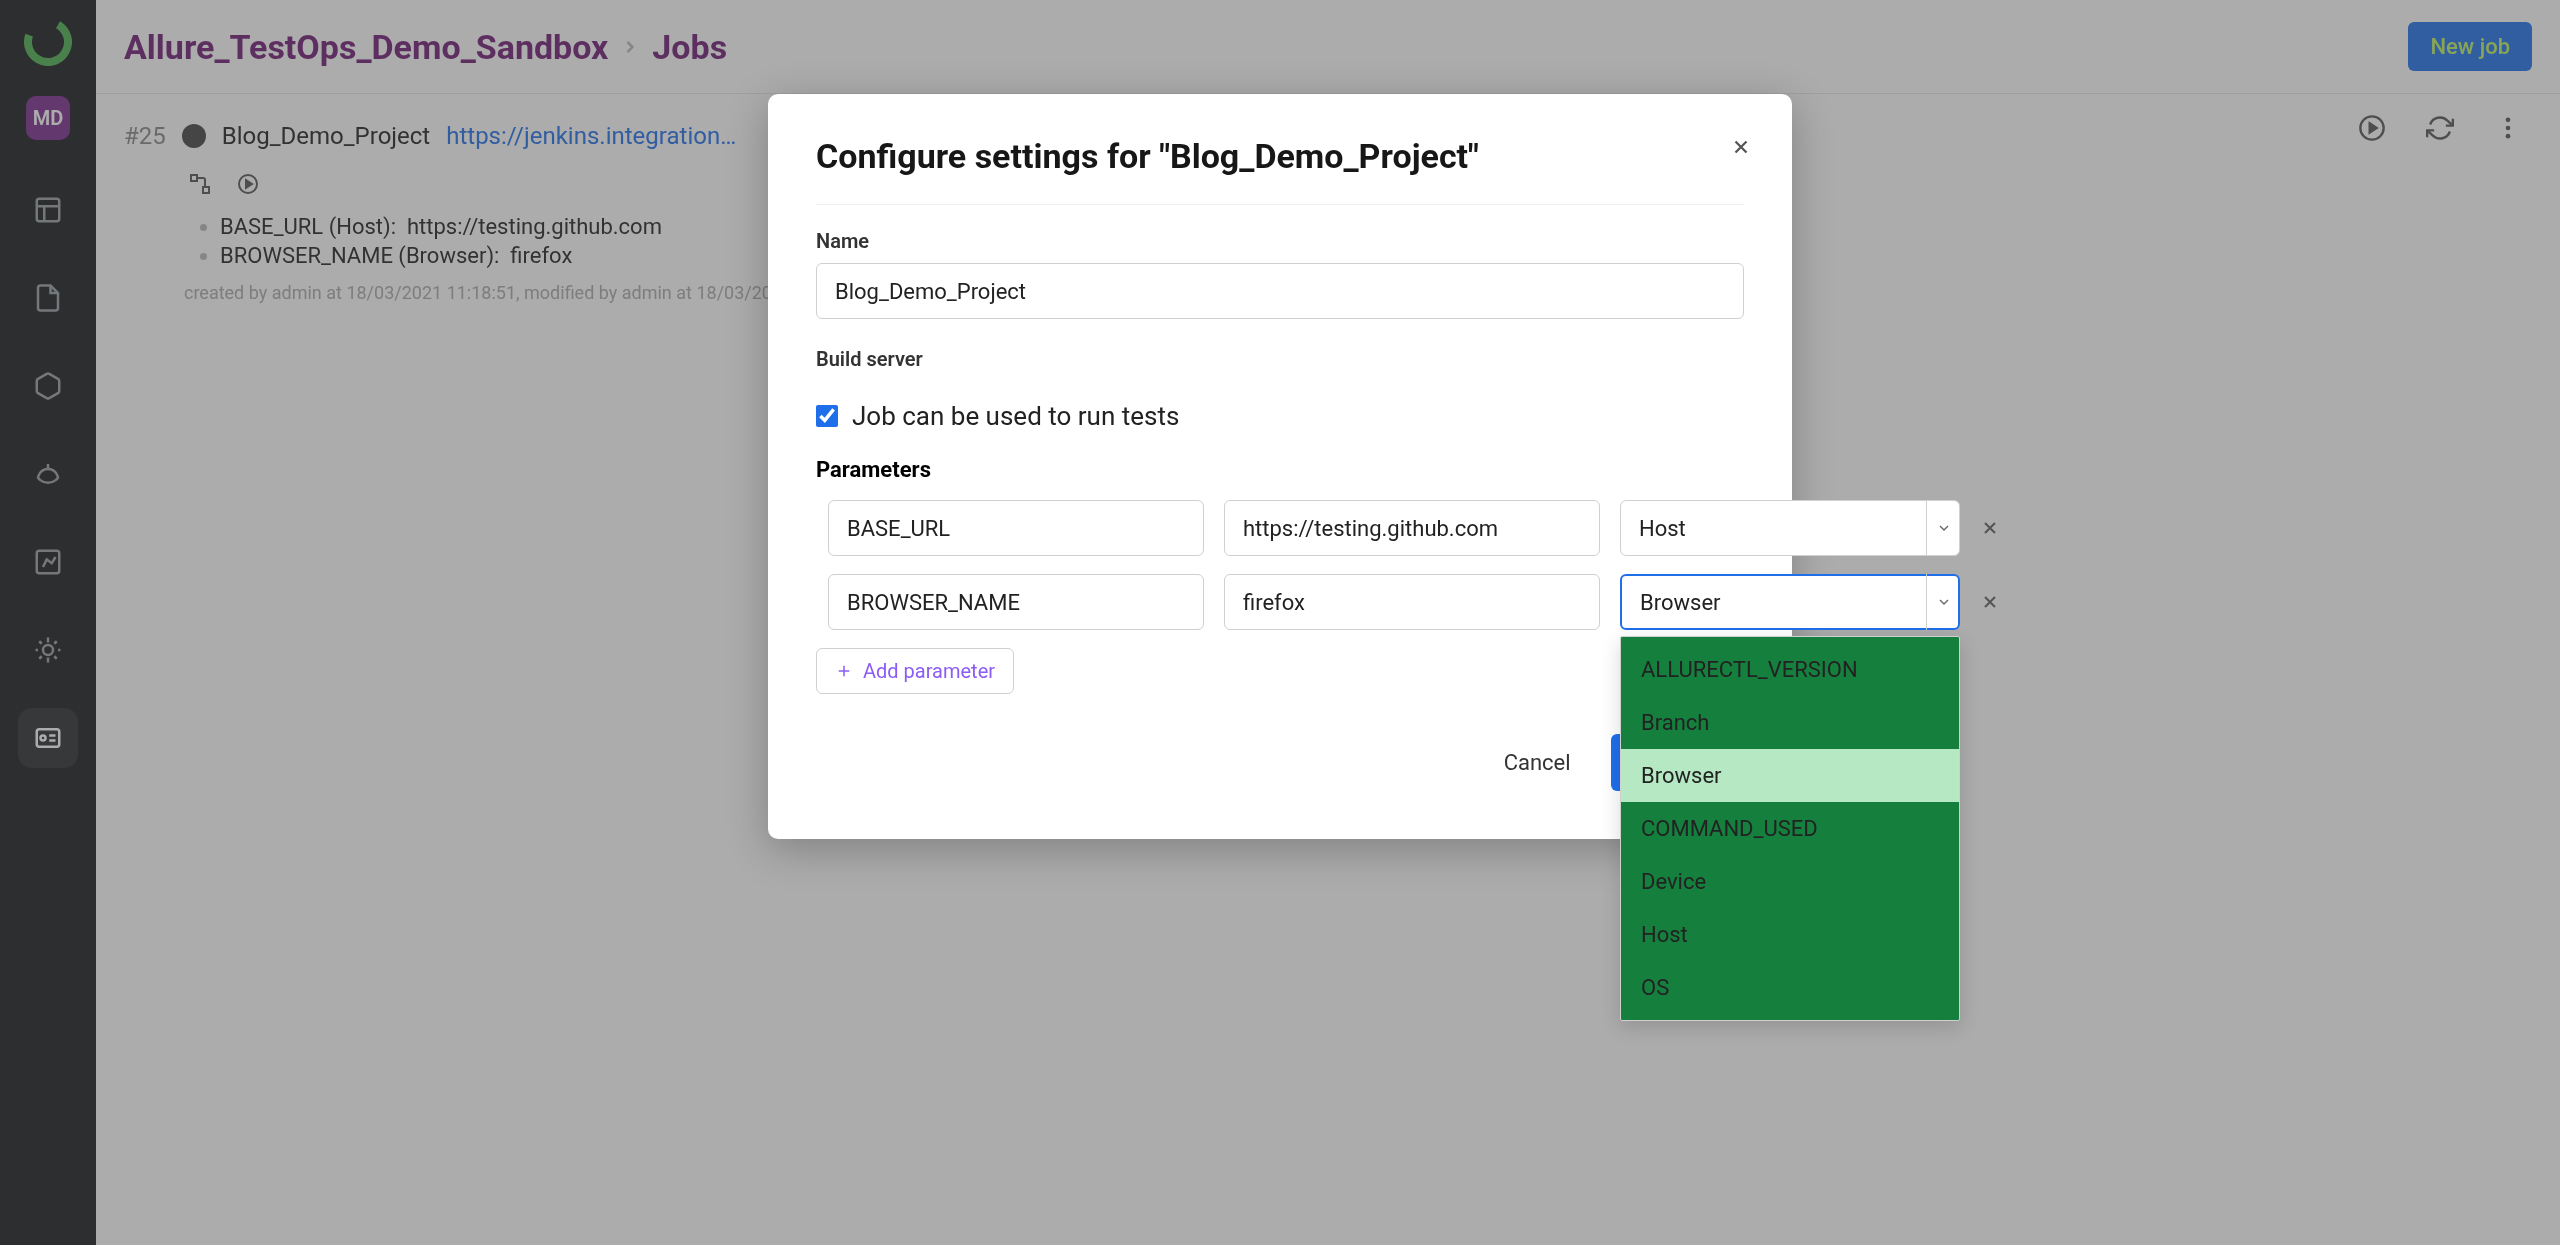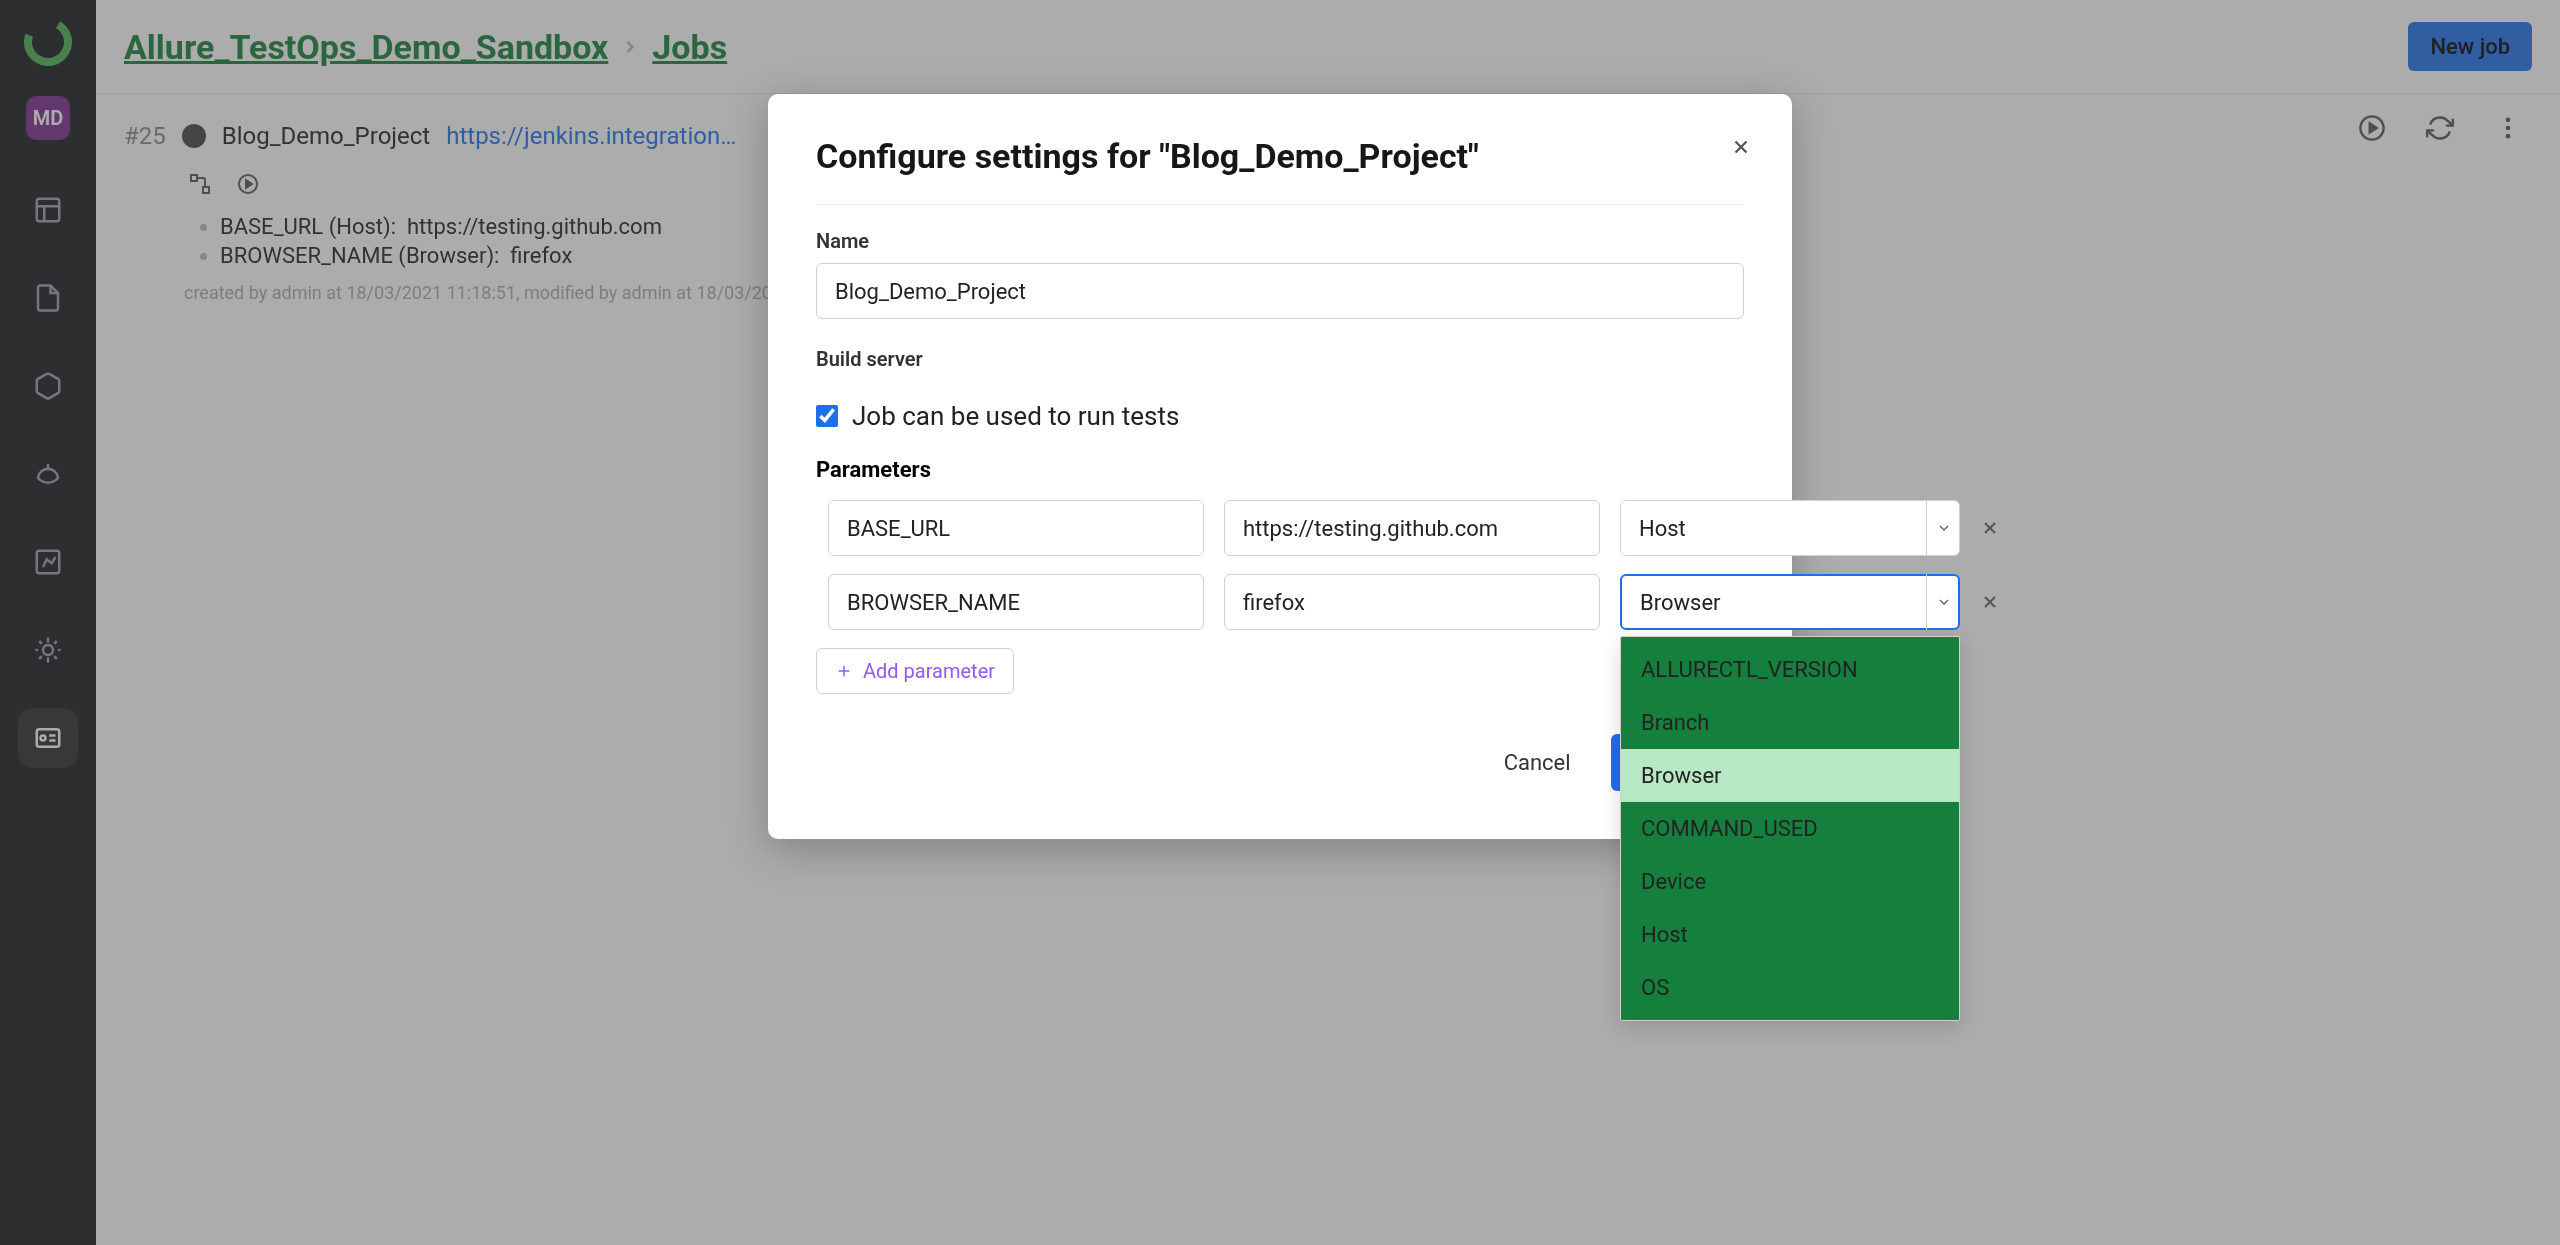--- a/index.html
+++ b/index.html
@@ -6,23 +6,23 @@
 html, body { width: 2560px; height: 1245px; overflow: hidden; background: #fff; }
 .root { display: flex; width: 100%; height: 100%; }
 .sidebar { width: 96px; background: #181a1c; display: flex; flex-direction: column; align-items: center; padding-top: 18px; gap: 30px; }
 .logo { width: 48px; height: 48px; display:flex; align-items:center; justify-content:center; }
 .avatar { width: 44px; height: 44px; background: #7b2d8e; border-radius: 10px; color: #fff; display:flex; align-items:center; justify-content:center; font-weight: 600; font-size: 20px; }
 .nav-items { display:flex; flex-direction:column; gap: 28px; align-items:center; margin-top: 10px;}
 .nav-item { width: 60px; height: 60px; display:flex; align-items:center; justify-content:center; border-radius: 14px; color:#9aa0a6; }
 .nav-item.active { background:#2a2c2f; color:#fff; }
 .main { flex:1; display:flex; flex-direction:column; }
 .header { height: 94px; border-bottom: 1px solid #e8e8e8; display:flex; align-items:center; padding: 0 28px; justify-content: space-between; }
-.breadcrumb { display:flex; align-items:center; gap: 12px; font-size: 34px; font-weight: 700; color:#15803d;text-decoration:underline; }
+.breadcrumb { display:flex; align-items:center; gap: 12px; font-size: 34px; font-weight: 700; color:#701a75; }
 .breadcrumb .chev { color:#bbb; font-weight:400; }
-.new-job-btn { background:#1f6feb; color:#000000; border:none; border-radius:6px; padding: 12px 22px; font-size: 22px; font-weight:500; cursor:pointer; }
+.new-job-btn { background:#1f6feb; color:#bef264; border:none; border-radius:6px; padding: 12px 22px; font-size: 22px; font-weight:500; cursor:pointer; }
 .content { padding: 28px 28px; position: relative; }
 .job-row { display:flex; align-items:center; gap: 16px; font-size: 24px; color:#222; }
 .job-row .id { color:#888; }
 .job-row .jenkins-ico { width:24px; height:24px; background:#444; border-radius:50%; display:inline-block; }
 .job-row a { color:#1f6feb; text-decoration:none; }
 .job-controls { display:flex; gap: 16px; margin: 18px 0 14px 60px; }
 .job-controls .jc { width:32px; height:32px; border-radius:6px; color:#555; display:flex; align-items:center; justify-content:center; }
 .bullets { margin-left: 78px; font-size: 22px; color:#222; }
 .bullets li { list-style: disc; margin-bottom: 4px; margin-left: 18px;}
 .bullets li::marker { color:#bbb; }

